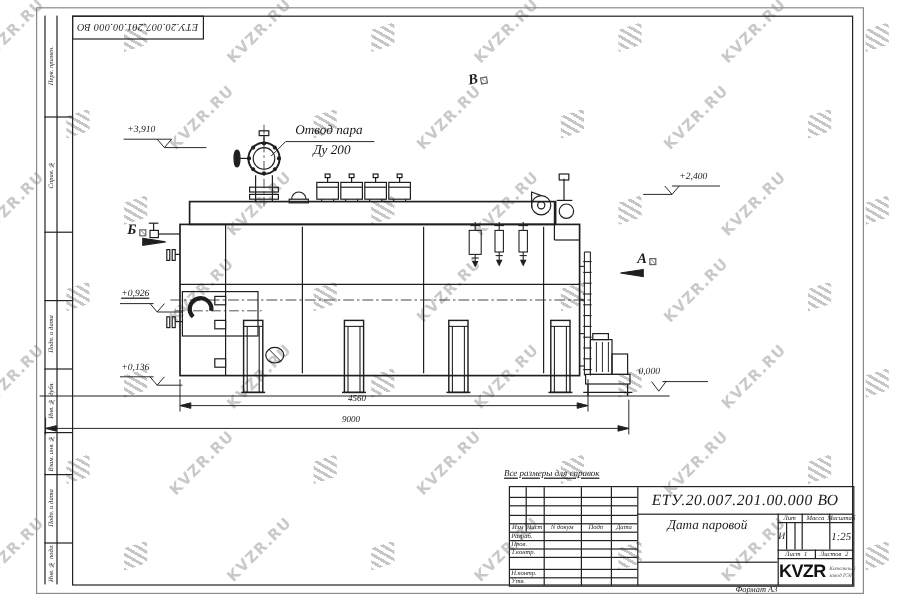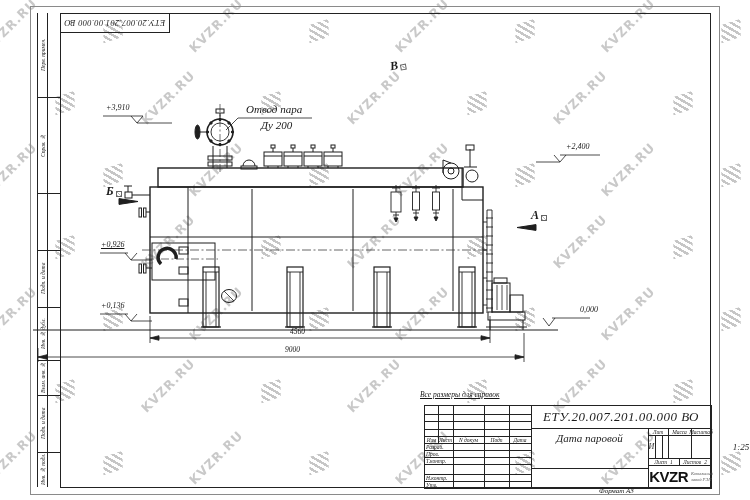--- a/index.html
+++ b/index.html
@@ -377,21 +377,21 @@
     <g stroke-width="0.8">
       <line x1="238" y1="118" x2="312" y2="118"></line>
       <line x1="238" y1="118" x2="226" y2="130"></line>
     </g>
   </svg>
 
   <div class="lbl" style="left:106px;top:103px;">+3,910</div>
   <div class="lbl" style="left:566px;top:142px;">+2,400</div>
   <div class="lbl" style="left:101px;top:240px;text-decoration:underline;">+0,926</div>
   <div class="lbl" style="left:101px;top:301px;">+0,136</div>
-  <div class="lbl" style="left:580px;top:305px;">0,000</div>
+  <div class="lbl" style="left:532px;top:305px;">0,000</div>
   <div class="lbl lbl-c" style="left:290px;top:327px;width:60px;font-size:7.5px;">4560</div>
   <div class="lbl lbl-c" style="left:285px;top:345px;width:60px;font-size:7.5px;">9000</div>
   <div class="lbl" style="left:246px;top:103px;font-size:11px;">Отвод пара</div>
   <div class="lbl" style="left:261px;top:119px;font-size:11px;">Ду 200</div>
   <div class="lbl" style="left:420px;top:390px;font-size:7.5px;text-decoration:underline;">Все размеры для справок</div>
 
   <div class="view-letter" style="left:106px;top:184px;">
     <span>Б</span><span class="vsub"></span>
   </div>
   <div class="view-letter" style="left:531px;top:208px;">
@@ -443,36 +443,36 @@
     <div class="tb-lbl" style="left:1px;top:69px;">Н.контр.</div>
     <div class="tb-lbl" style="left:1px;top:76px;">Утв.</div>
 
     <div id="tb-desig" class="tb-cell-c">ЕТУ.20.007.201.00.000  ВО</div>
     <div id="tb-name1" class="tb-cell-c">Дата паровой</div>
 
     <div class="tb-lbl tb-cell-c" style="left:223px;top:22px;width:20px;height:7px;">Лит</div>
     <div class="tb-lbl tb-cell-c" style="left:243px;top:22px;width:23px;height:7px;">Масса</div>
     <div class="tb-lbl tb-cell-c" style="left:266px;top:22px;width:20px;height:7px;">Масштаб</div>
     <div class="tb-lbl tb-cell-c" style="left:223px;top:29px;width:7px;height:23px;font-size:8px;">И</div>
-    <div class="tb-lbl tb-cell-c" style="left:266px;top:29px;width:20px;height:23px;font-size:9px;margin-left:40px;">1:25</div>
+    <div class="tb-lbl tb-cell-c" style="left:266px;top:29px;width:20px;height:23px;font-size:9px;">1:25</div>
 
     <div class="tb-lbl tb-cell-c" style="left:223px;top:52px;width:31px;height:7px;gap:3px;">
       <span>Лист</span>
       <span>1</span>
     </div>
     <div class="tb-lbl tb-cell-c" style="left:254px;top:52px;width:32px;height:7px;gap:3px;">
       <span>Листов</span>
       <span>2</span>
     </div>
 
     <div id="tb-logo">
       <span class="logo-hatch"></span>
       <span class="logo-word">KVZR</span>
       <span class="logo-sub">
         <span>Котельный</span>
         <span>завод РЭП</span>
       </span>
     </div>
   </div>
 
-  <div class="lbl lbl-c" style="left:599px;top:487px;width:70px;font-size:7px;z-index:4;">Формат А3</div>
+  <div class="lbl lbl-c" style="left:613px;top:487px;width:70px;font-size:7px;z-index:4;">Формат А3</div>
 
 </div>
 
 </body></html>

